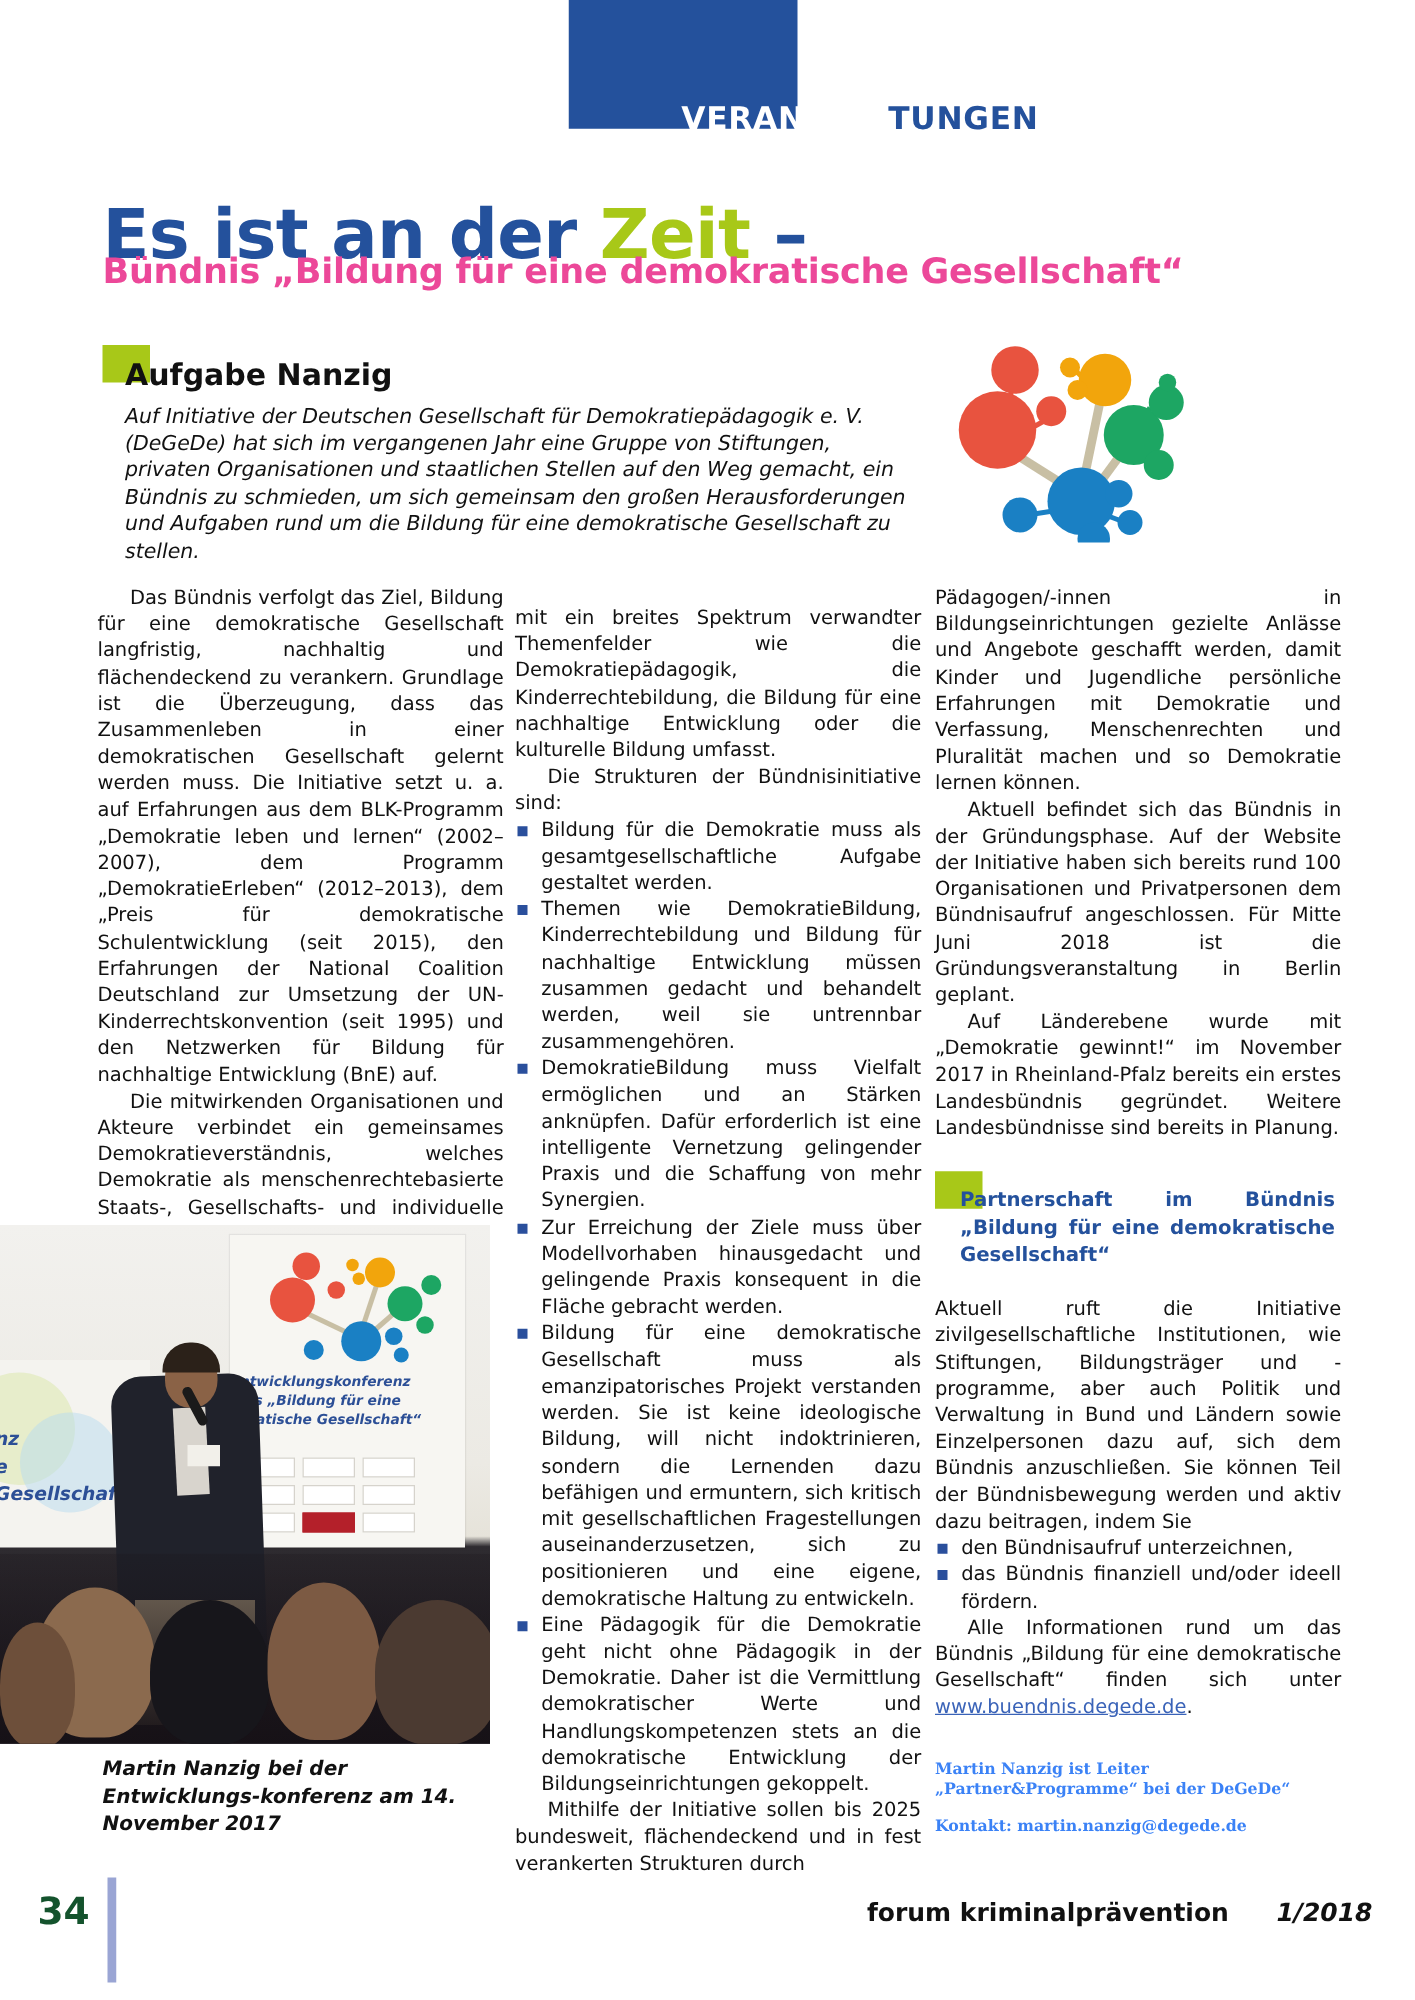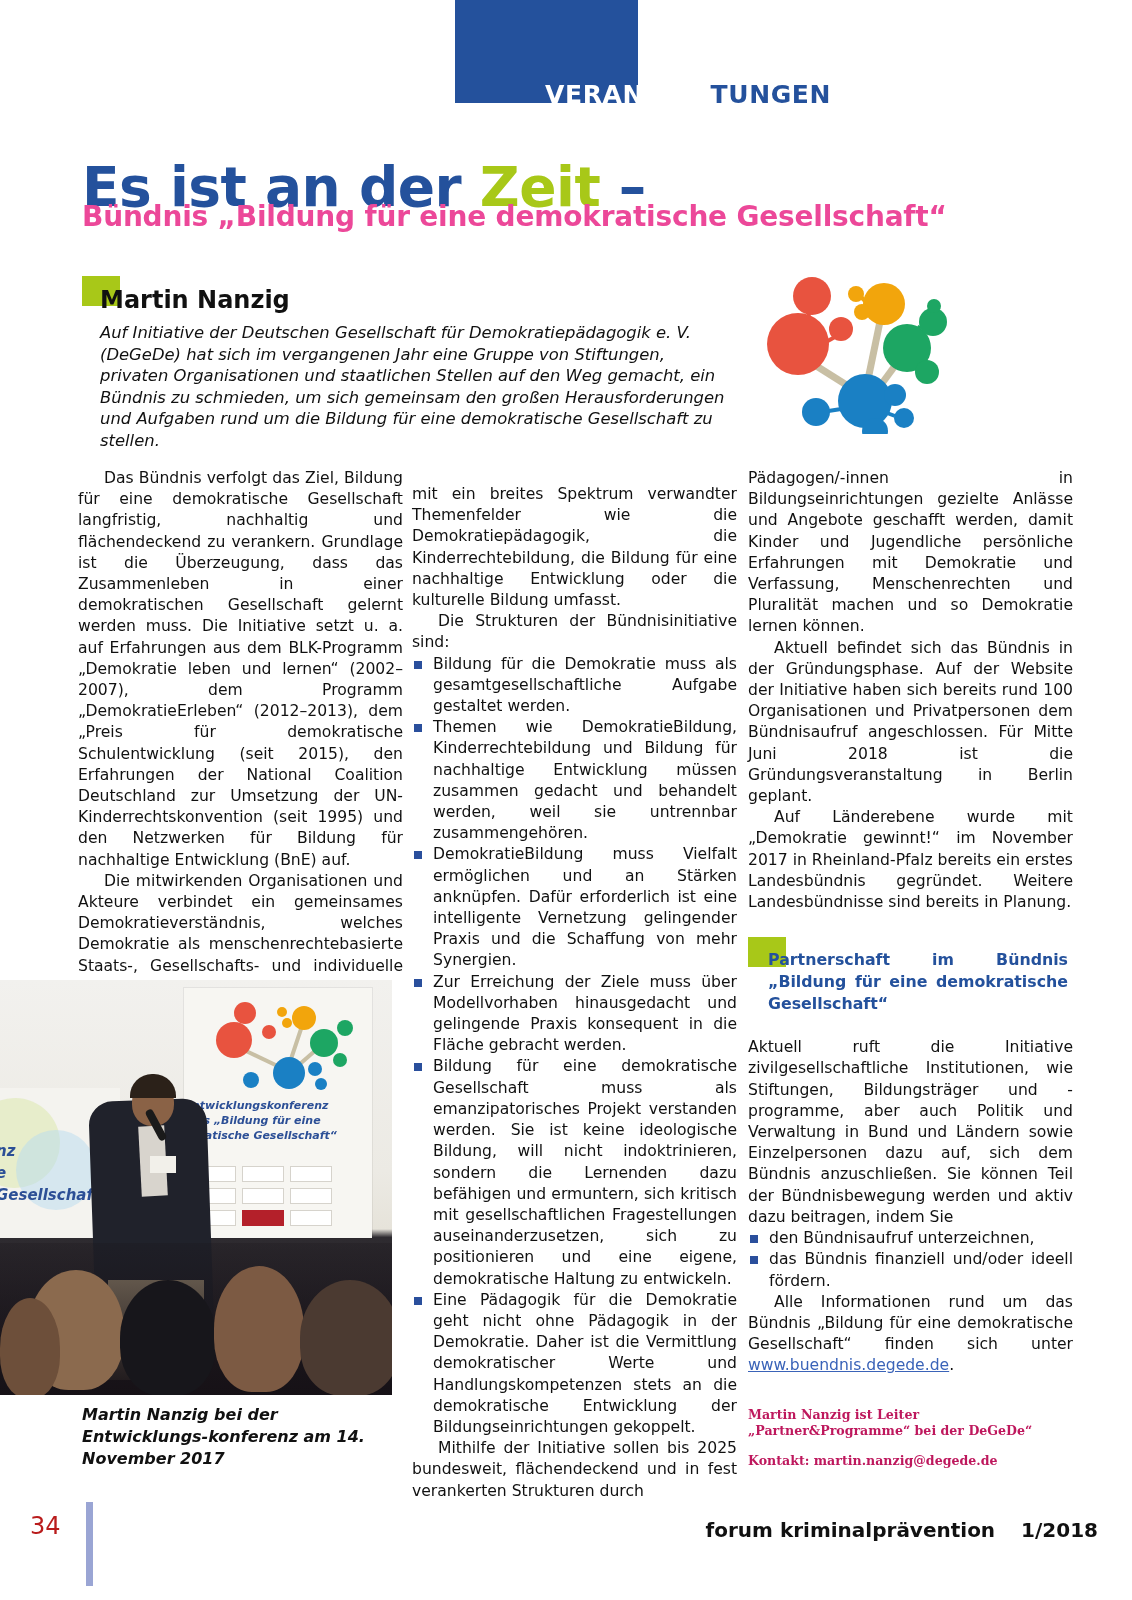--- a/index.html
+++ b/index.html
@@ -83,21 +83,21 @@
   #subhead-block{position:relative;margin-top:24px;margin-bottom:14px;height:86px;}
   #subhead-text{
     position:absolute;left:20px;top:12px;width:300px;
     font-size:15.8px;line-height:22px;font-weight:bold;color:#24519c;
   }
   .link{color:#3a63b8;}
 
   #byline-note{
     margin-top:30px;
     font-family:"DejaVu Serif","Liberation Serif",serif;
-    font-size:12.6px;line-height:16px;font-weight:bold;color:#be185d;
+    font-size:12.6px;line-height:16px;font-weight:bold;color:#3b82f6;
     text-align:left;
   }
   #byline-note .contact{margin-top:14px;display:block;}
 
   
   #photo{
     position:absolute;left:0px;top:980px;width:392px;height:415px;
     overflow:hidden;background:#2d2a31;
   }
   #photo .ph-wall{position:absolute;inset:0;background:
@@ -147,48 +147,48 @@
   #photo .ph-dark{position:absolute;left:0;bottom:0;width:100%;height:152px;
     background:linear-gradient(180deg,rgba(25,20,25,.25),rgba(22,17,22,.98));}
 
   #caption{
     position:absolute;left:82px;top:1404px;width:300px;
     font-size:16px;line-height:22px;font-style:italic;font-weight:bold;color:#111;
   }
 
   
   #page-number{
-    position:absolute;left:30px;top:1512px;font-size:24px;font-weight:normal;color:#b91c1c;
+    position:absolute;left:30px;top:1512px;font-size:30px;font-weight:bold;color:#14532d;
   }
   #footer-rule{
     position:absolute;left:86px;top:1502px;width:7px;height:84px;background:#9aa5d4;
   }
   #footer-right{
     position:absolute;right:34px;top:1518px;font-size:20px;font-weight:bold;color:#111;
     white-space:nowrap;
   }
-  #footer-right .issue{margin-left:26px;}
+  #footer-right .issue{margin-left:38px;font-style:italic;}
 </style>
 </head>
 <body>
 
 <div id="header-band"></div>
 
 <div id="section-label">
   <span class="inner">
     <span class="on-blue">VERANSTAL</span><span class="off-blue">TUNGEN</span>
   </span>
 </div>
 
 <h1 id="main-title"><span>Es ist an der </span><span class="accent">Zeit</span><span> –</span></h1>
 
 <div id="sub-title">Bündnis „Bildung für eine demokratische Gesellschaft“</div>
 
 <div id="author-marker"></div>
-<div id="author-name">Martin Nanzig</div>
+<div id="author-name">Aufgabe Nanzig</div>
 <div id="lead-text">Auf Initiative der Deutschen Gesellschaft für Demokratiepädagogik e. V. (DeGeDe) hat sich im vergangenen Jahr eine Gruppe von Stiftungen, privaten Organisationen und staatlichen Stellen auf den Weg gemacht, ein Bündnis zu schmieden, um sich gemeinsam den großen Herausforderungen und Aufgaben rund um die Bildung für eine demokratische Gesellschaft zu stellen.</div>
 
 <div id="logo">
   <svg viewBox="0 0 200 168" width="200" height="168" aria-hidden="true">
     <g stroke="#c8bfa4" stroke-width="7" fill="none">
       <line x1="58" y1="96" x2="112" y2="130"></line>
       <line x1="131" y1="41" x2="113" y2="128"></line>
       <line x1="156" y1="82" x2="120" y2="131"></line>
     </g>
     <g stroke="#e8533f" stroke-width="4" fill="none">

